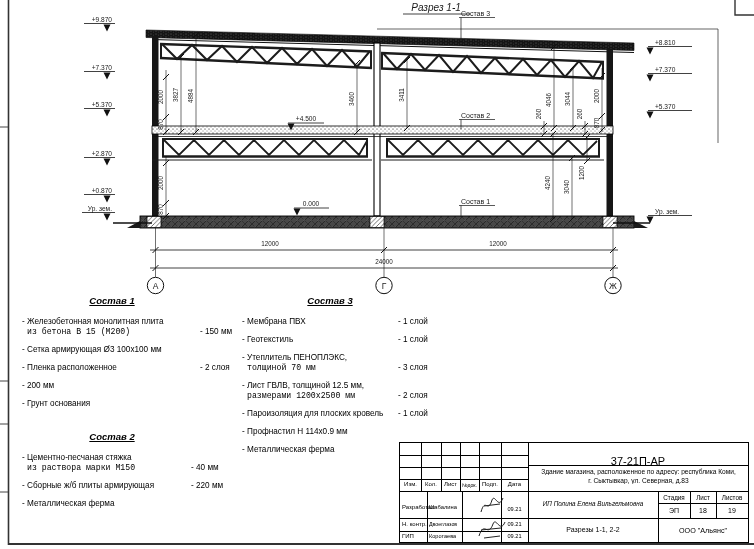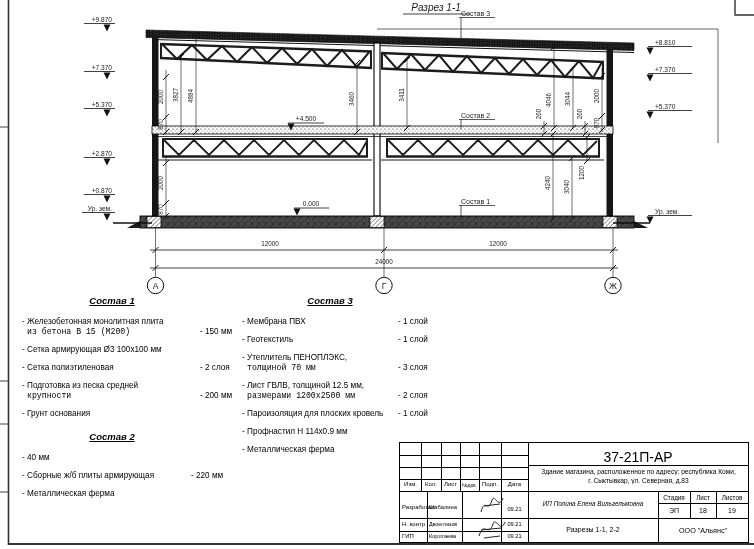--- a/index.html
+++ b/index.html
@@ -305,42 +305,42 @@
     <div class="comp-val">- 150 мм</div>
   </div>
   <div class="comp-item">
     <div class="comp-lines">
           <div>- Сетка армирующая Ø3 100х100 мм</div>
         </div>
     <div class="comp-val"></div>
   </div>
   <div class="comp-item">
     <div class="comp-lines">
-          <div>- Сетка полиэтиленовая</div>
+          <div>- Пленка расположенное</div>
         </div>
     <div class="comp-val">-  2 слоя</div>
   </div>
   <div class="comp-item">
-    <div class="comp-lines">
-          <div>- Подготовка из песка средней</div>
-          <div>крупности</div>
-        </div>
     <div class="comp-val">- 200 мм</div>
   </div>
   <div class="comp-item">
     <div class="comp-lines">
           <div>- Грунт основания</div>
         </div>
     <div class="comp-val"></div>
   </div>
 </div>
 
 <div class="comp" id="comp2">
   <div class="comp-title">Состав 2</div>
   <div class="comp-item">
+    <div class="comp-lines">
+          <div>- Цементно-песчаная стяжка</div>
+          <div>из раствора марки М150</div>
+        </div>
     <div class="comp-val">- 40 мм</div>
   </div>
   <div class="comp-item">
     <div class="comp-lines">
           <div>- Сборные ж/б плиты армирующая</div>
         </div>
     <div class="comp-val">- 220 мм</div>
   </div>
   <div class="comp-item">
     <div class="comp-lines">
@@ -429,21 +429,21 @@
   <div class="t" style="left:2px;top:61px">Разработал</div>
   <div class="t" style="left:29px;top:61px;font-size:5.8px">Шабалина</div>
   <div class="t c" style="left:101px;width:27px;top:63px;font-size:5.6px">09.21</div>
   <div class="t" style="left:2px;top:78px">Н. контр.</div>
   <div class="t" style="left:29px;top:78px;font-size:5.3px">Двоеглазов</div>
   <div class="t c" style="left:101px;width:27px;top:78px;font-size:5.6px">09.21</div>
   <div class="t" style="left:2px;top:90px">ГИП</div>
   <div class="t" style="left:29px;top:90px;font-size:5.6px">Коротаева</div>
   <div class="t c" style="left:101px;width:27px;top:90px;font-size:5.6px">09.21</div>
 
-  <div class="t c" style="left:128px;width:220px;top:6px;font-size:14px">37-21П-АР</div>
+  <div class="t c" style="left:128px;width:220px;top:12px;font-size:11px">37-21П-АР</div>
   <div class="t c" style="left:129px;width:219px;top:25px;font-size:6.6px">Здание магазина, расположенное по адресу: республика Коми,</div>
   <div class="t c" style="left:129px;width:219px;top:34px;font-size:6.6px">г. Сыктывкар, ул. Северная, д.83</div>
   <div class="t c" style="left:128px;width:130px;top:57px;font-size:6.3px;font-style:italic">ИП Полина Елена Вильгельмовна</div>
   <div class="t c" style="left:128px;width:130px;top:83px;font-size:7px">Разрезы 1-1, 2-2</div>
   <div class="t c" style="left:258px;width:32px;top:51px;font-size:6.3px">Стадия</div>
   <div class="t c" style="left:290px;width:26px;top:51px;font-size:6.3px">Лист</div>
   <div class="t c" style="left:316px;width:32px;top:51px;font-size:6.3px">Листов</div>
   <div class="t c" style="left:258px;width:32px;top:64px;font-size:7px">ЭП</div>
   <div class="t c" style="left:290px;width:26px;top:64px;font-size:7px">18</div>
   <div class="t c" style="left:316px;width:32px;top:64px;font-size:7px">19</div>

